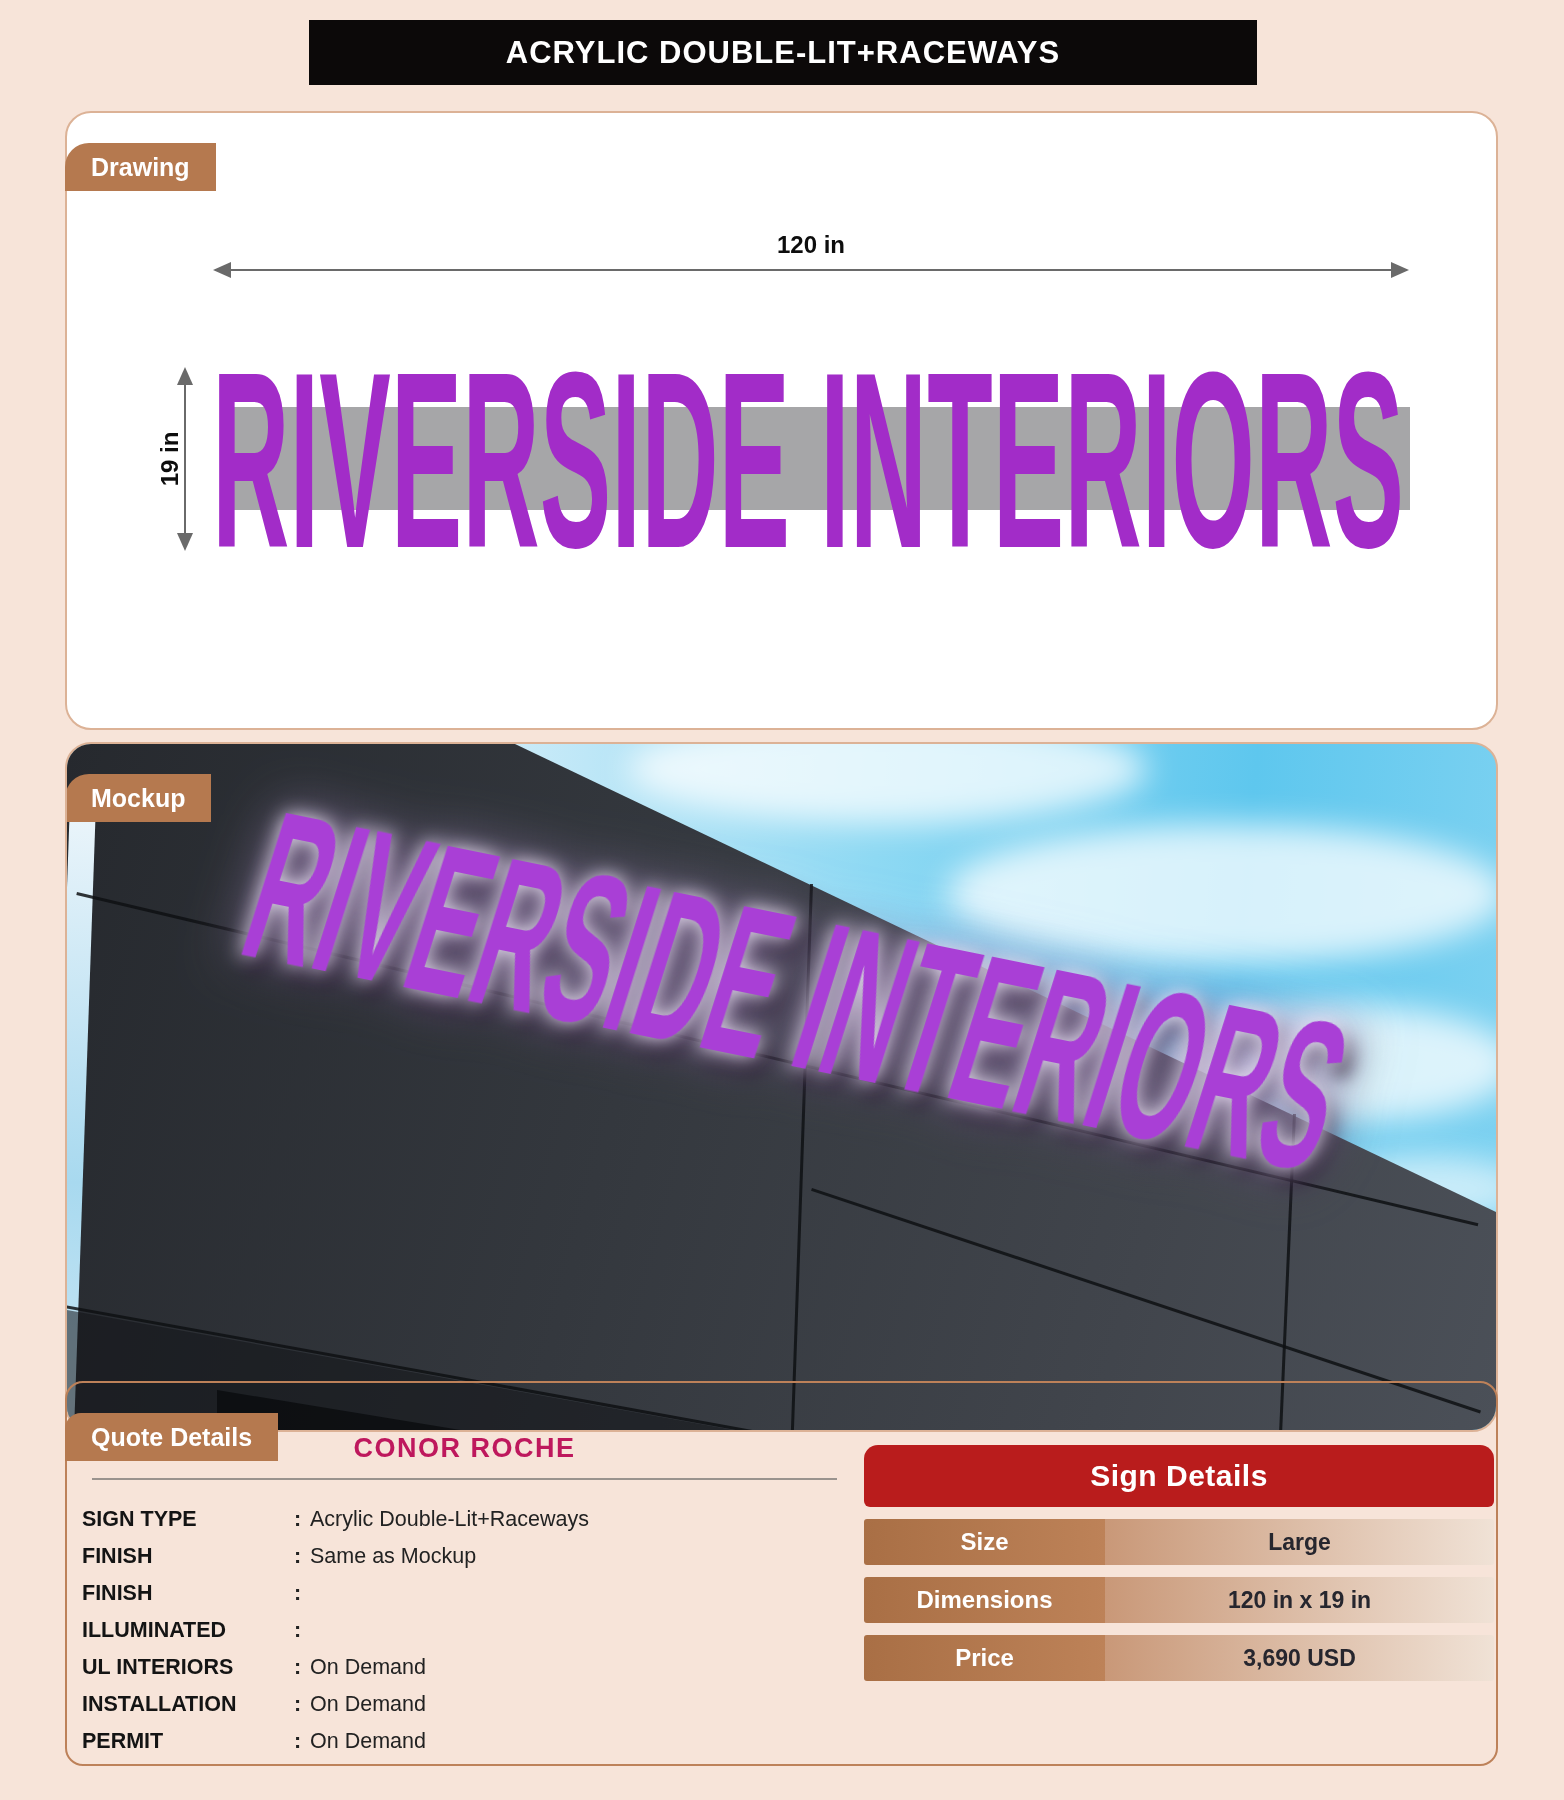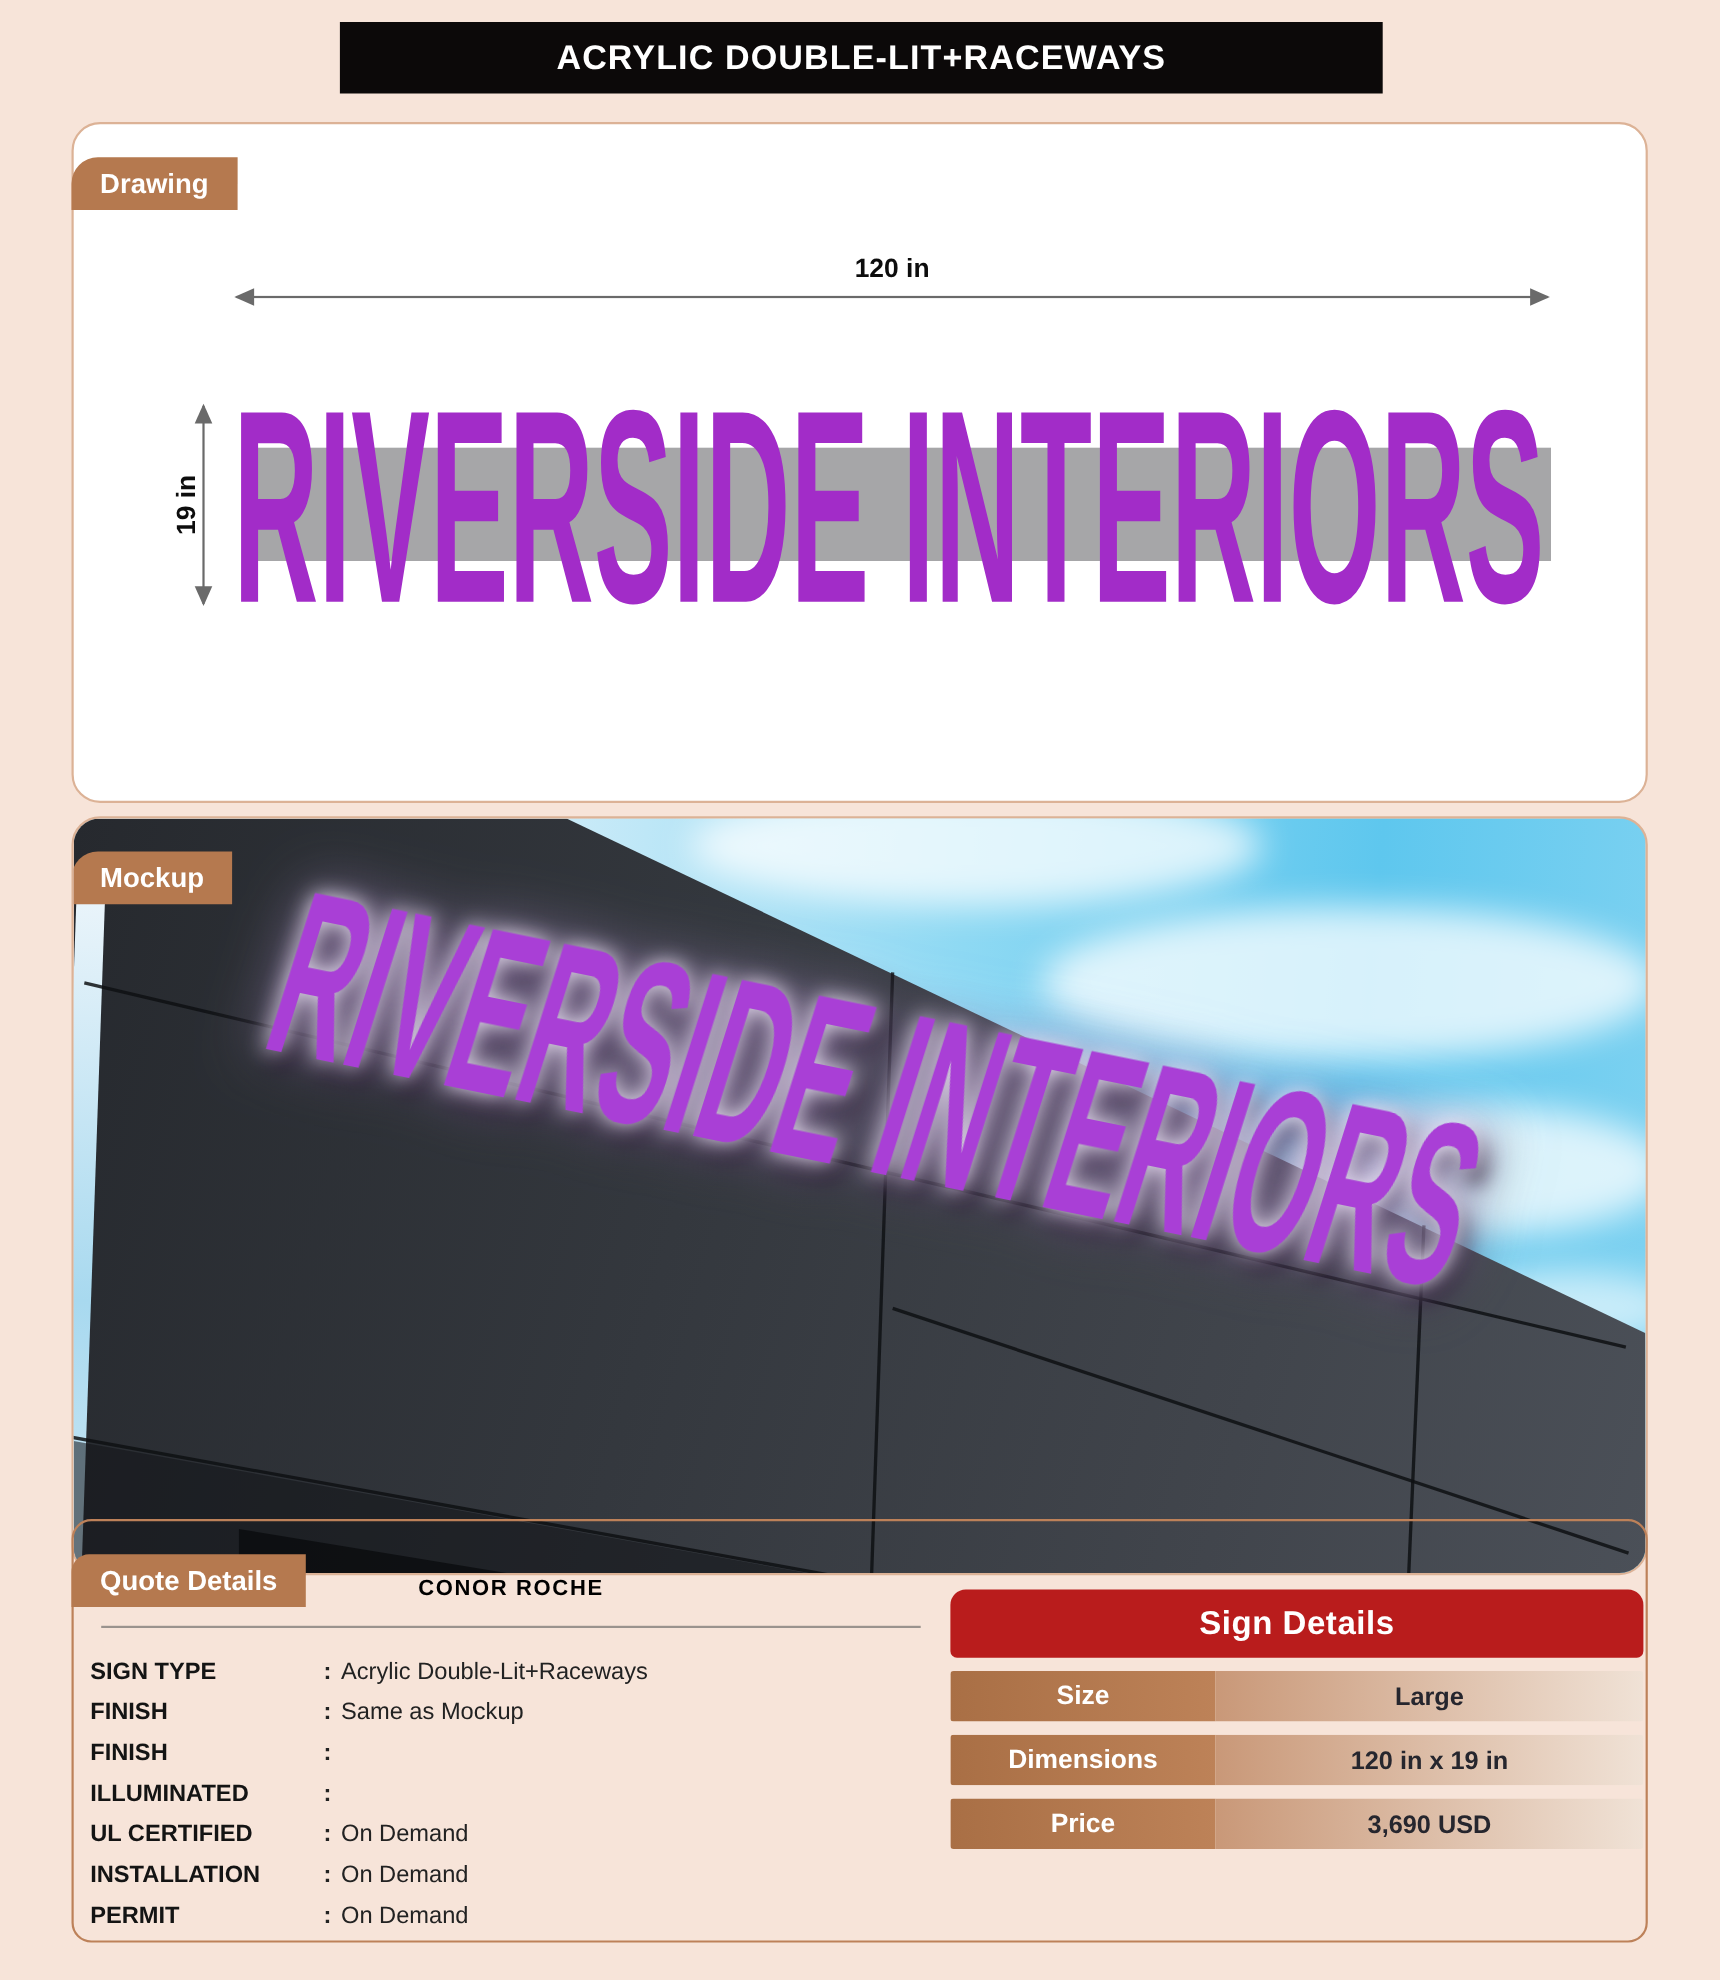--- a/index.html
+++ b/index.html
@@ -61,21 +61,21 @@
     background:rgba(4,5,7,.6);clip-path:polygon(150px 646px,430px 692px,150px 692px);}
   #mockup-sign-svg{position:absolute;left:0;top:0;overflow:visible;z-index:20;}
   #mockup-sign-svg text{font-family:"Liberation Sans",sans-serif;font-weight:bold;fill:#a93fd6;
     filter:drop-shadow(0 0 10px rgba(246,238,255,.95)) drop-shadow(0 0 26px rgba(214,178,250,.55))
            drop-shadow(10px 12px 8px rgba(15,4,20,.75));}
 
   
   #quote-panel{top:1381px;height:385px;border-color:#bd8159;border-radius:18px;}
   #quote-panel .tab{border-radius:16px 0 0 0;}
   #customer-name{position:absolute;left:25px;top:50px;width:745px;text-align:center;
-    font-weight:bold;font-size:20px;color:#000000;letter-spacing:1.5px;}
+    font-weight:bold;font-size:27px;color:#be185d;letter-spacing:1.5px;}
   #name-underline{position:absolute;left:25px;top:95px;width:745px;height:2px;background:#9a938e;}
   #quote-fields{position:absolute;left:15px;top:112px;width:770px;}
   .field-row{display:grid;grid-template-columns:212px 16px auto;line-height:26px;margin-top:11px;}
   .field-label{font-weight:bold;font-size:21.5px;color:#141414;}
   .field-sep{font-weight:bold;font-size:21.5px;color:#222;}
   .field-value{font-size:21.5px;color:#222;}
 
   #sign-details{position:absolute;left:797px;top:62px;width:630px;}
   #sign-details-header{height:62px;background:#b91c1c;border-radius:14px 14px 6px 6px;
     display:flex;align-items:center;justify-content:center;color:#fff;font-weight:bold;font-size:30px;letter-spacing:.5px;}
@@ -166,21 +166,21 @@
       </div>
       <div class="field-row">
         <span class="field-label">FINISH</span>
         <span class="field-sep">:</span>
       </div>
       <div class="field-row">
         <span class="field-label">ILLUMINATED</span>
         <span class="field-sep">:</span>
       </div>
       <div class="field-row">
-        <span class="field-label">UL CERTIFIED</span>
+        <span class="field-label">UL INTERIORS</span>
         <span class="field-sep">:</span>
         <span class="field-value">On Demand</span>
       </div>
       <div class="field-row">
         <span class="field-label">INSTALLATION</span>
         <span class="field-sep">:</span>
         <span class="field-value">On Demand</span>
       </div>
       <div class="field-row">
         <span class="field-label">PERMIT</span>

